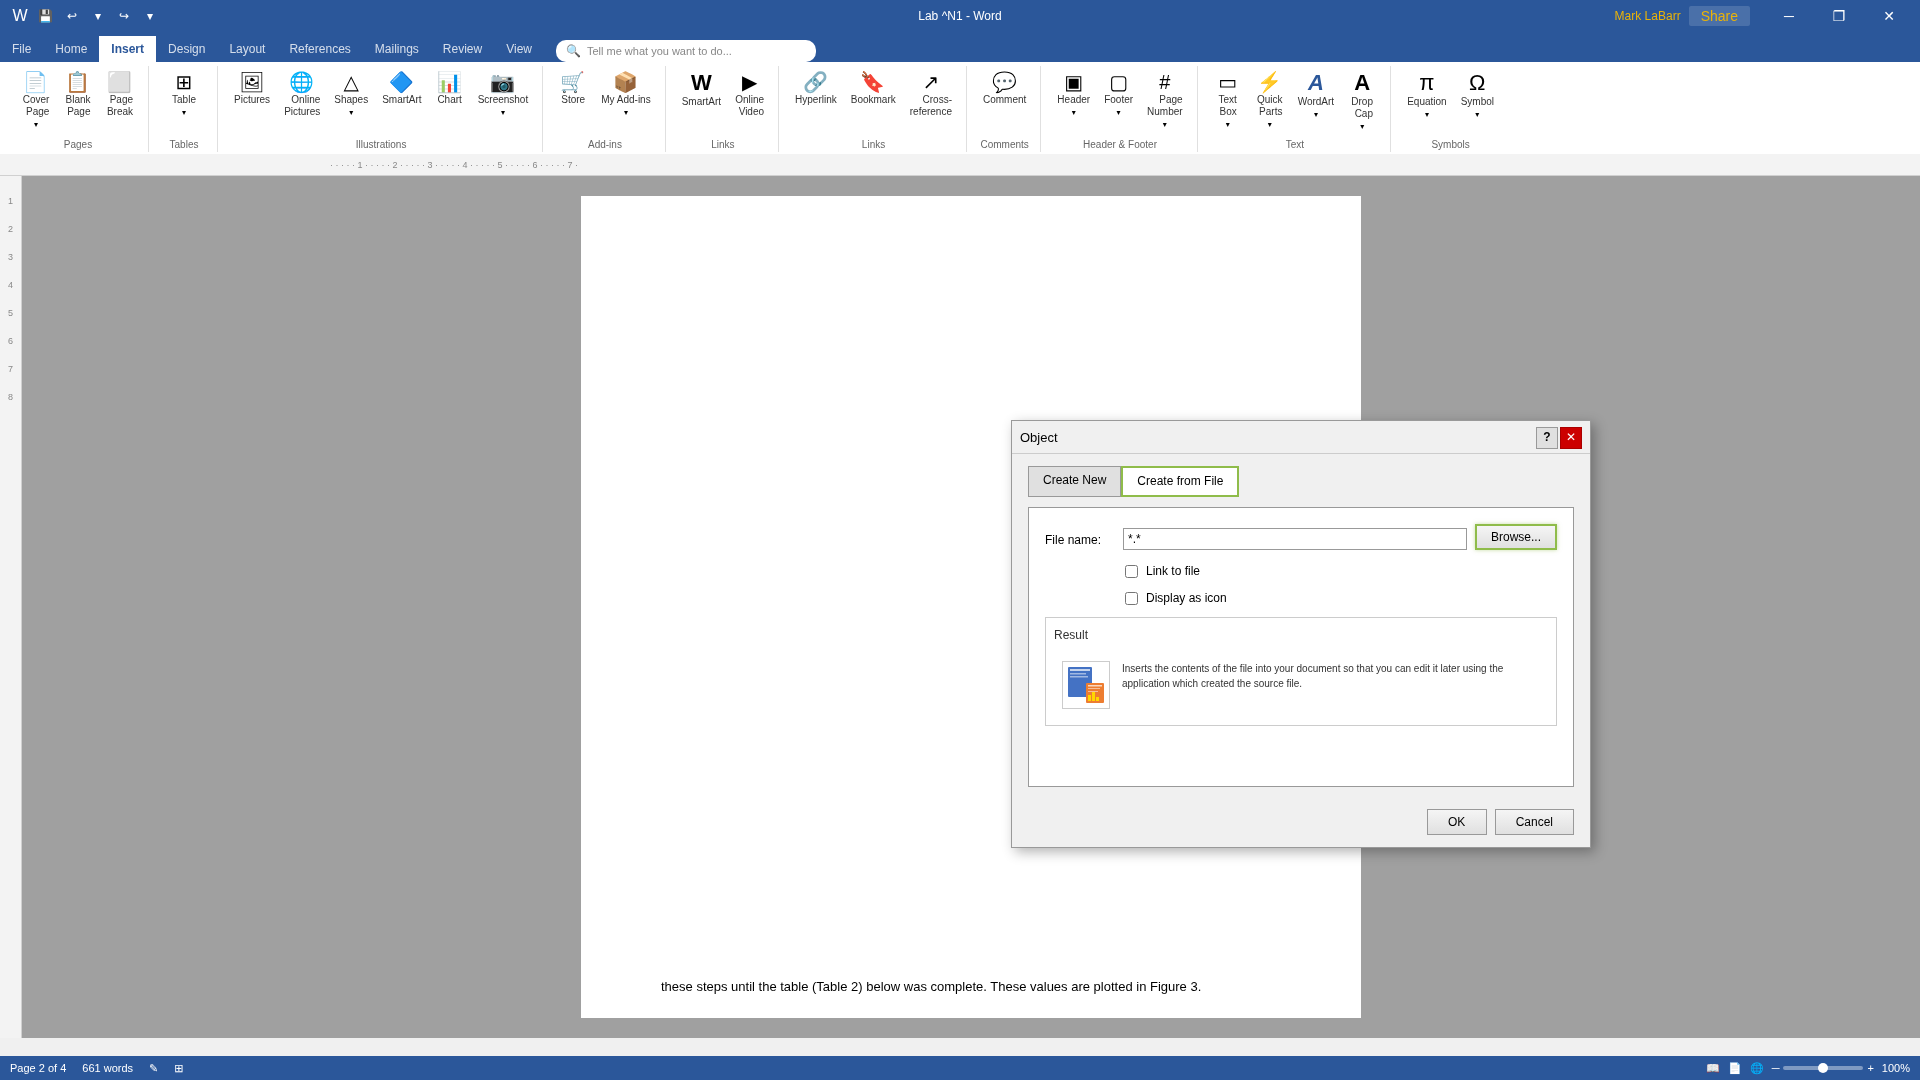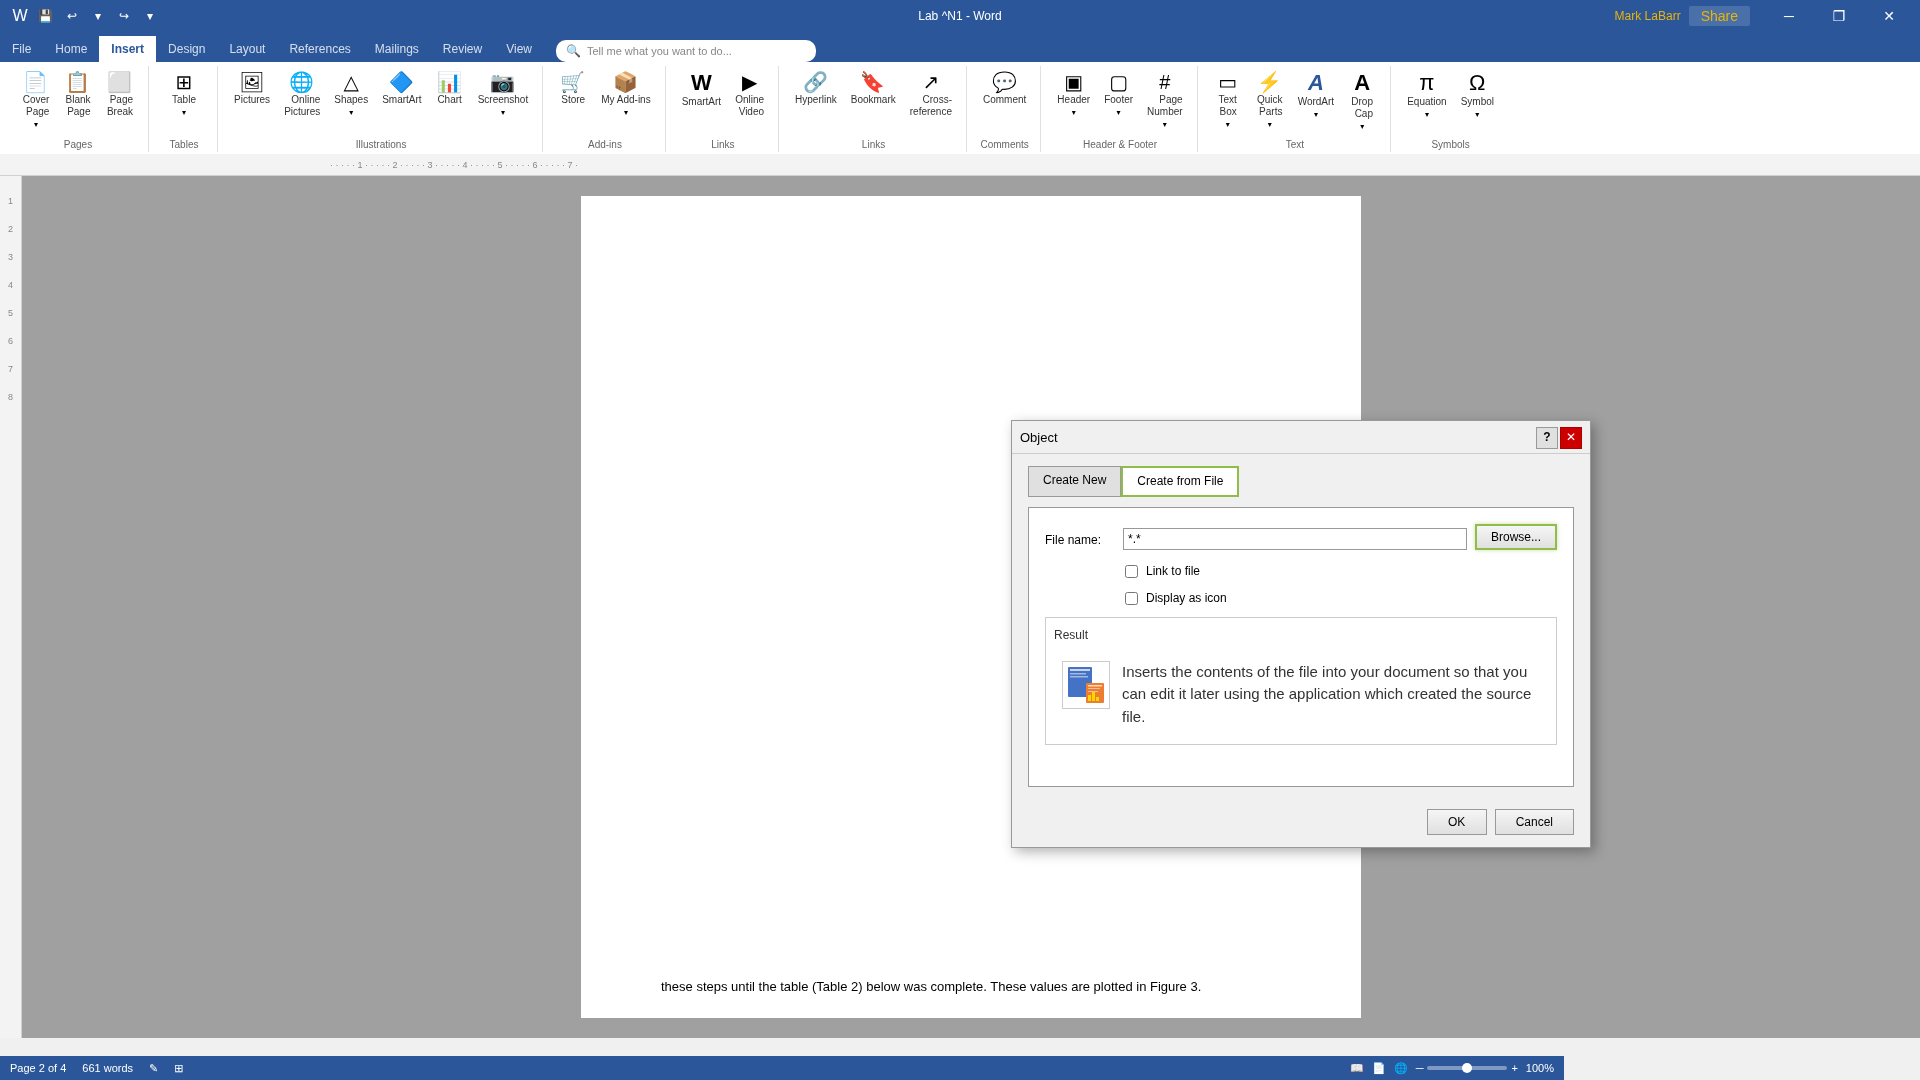--- a/index.html
+++ b/index.html
@@ -35,21 +35,21 @@
     
     .ruler { background: #f3f3f3; height: 22px; border-bottom: 1px solid #d0d0d0; display: flex; align-items: center; padding: 0 340px; font-size: 10px; color: #888; position: relative; }
 
     
     .doc-area { display: flex; height: calc(1080px - 32px - 30px - 86px - 22px - 24px - 24px); overflow: hidden; }
     .left-ruler { width: 22px; background: #f3f3f3; border-right: 1px solid #d0d0d0; }
     .doc-content { flex: 1; background: #a0a0a0; overflow: hidden; padding: 20px; display: flex; justify-content: center; }
     .page { background: white; width: 780px; min-height: 600px; padding: 60px 80px; font-size: 13px; line-height: 1.6; color: #000; position: relative; }
 
     
-    .status-bar { height: 24px; background: #2b579a; display: flex; align-items: center; justify-content: space-between; padding: 0 10px; color: white; font-size: 11px; position: fixed; bottom: 0; width: 1564px; }
+    .status-bar { height: 24px; background: #2b579a; display: flex; align-items: center; justify-content: space-between; padding: 0 10px; color: white; font-size: 11px; position: fixed; bottom: 0; width: 1920px; }
     .status-left { display: flex; gap: 16px; align-items: center; }
     .status-right { display: flex; gap: 8px; align-items: center; }
     .zoom-control { display: flex; align-items: center; gap: 4px; }
     .zoom-slider { width: 80px; height: 4px; background: rgba(255,255,255,0.4); border-radius: 2px; position: relative; }
     .zoom-thumb { width: 10px; height: 10px; background: white; border-radius: 50%; position: absolute; top: -3px; left: 50%; transform: translateX(-50%); }
 
     
     .dialog-overlay { position: absolute; top: 4px; left: 0; width: 100%; height: 100%; }
     .dialog { position: absolute; top: 220px; left: 430px; width: 580px; background: #f0f0f0; border: 1px solid #999; box-shadow: 4px 4px 12px rgba(0,0,0,0.3); }
     .dialog-title-bar { background: #f0f0f0; display: flex; align-items: center; justify-content: space-between; padding: 6px 8px 4px; border-bottom: 1px solid #ccc; }
@@ -65,21 +65,21 @@
     .dialog-content { background: #fff; border: 1px solid #999; padding: 16px; min-height: 280px; }
     .dialog-field-row { display: flex; align-items: flex-end; gap: 8px; margin-bottom: 12px; }
     .dialog-field-label { font-size: 12px; min-width: 70px; }
     .dialog-input { flex: 1; height: 22px; border: 1px solid #999; padding: 2px 4px; font-size: 12px; background: white; }
     .browse-btn { padding: 4px 14px; background: linear-gradient(to bottom, #f5f5f5, #e0e0e0); border: 2px solid #8fbc4a; font-size: 12px; cursor: pointer; height: 26px; display: flex; align-items: center; box-shadow: 0 0 4px rgba(143, 188, 74, 0.5); }
     .checkbox-row { display: flex; align-items: center; gap: 8px; margin-bottom: 8px; font-size: 12px; }
     .result-section { border: 1px solid #ccc; padding: 8px; margin-top: 8px; }
     .result-label { font-size: 12px; color: #333; margin-bottom: 8px; }
     .result-content { display: flex; align-items: flex-start; gap: 12px; padding: 8px; }
     .result-icon { width: 48px; height: 48px; border: 1px solid #ccc; display: flex; align-items: center; justify-content: center; font-size: 24px; background: #fff; flex-shrink: 0; }
-    .result-text { font-size: 15px; color: #333; line-height: 1.5; flex: 1; }
+    .result-text { font-size: 10px; color: #333; line-height: 1.5; flex: 1; }
     .dialog-footer { display: flex; justify-content: flex-end; gap: 8px; padding: 10px 16px 12px; }
     .dialog-btn { padding: 4px 20px; border: 1px solid #999; background: linear-gradient(to bottom, #f5f5f5, #e0e0e0); font-size: 12px; cursor: pointer; height: 26px; }
     .dialog-btn.ok { min-width: 60px; }
 
     .doc-text { font-size: 13px; line-height: 1.8; }
     .doc-line { display: block; }
     .dropdown-arrow { font-size: 8px; }
 
     
     .user-info { display: flex; align-items: center; gap: 8px; font-size: 12px; color: #eab308; justify-content: space-between; }

